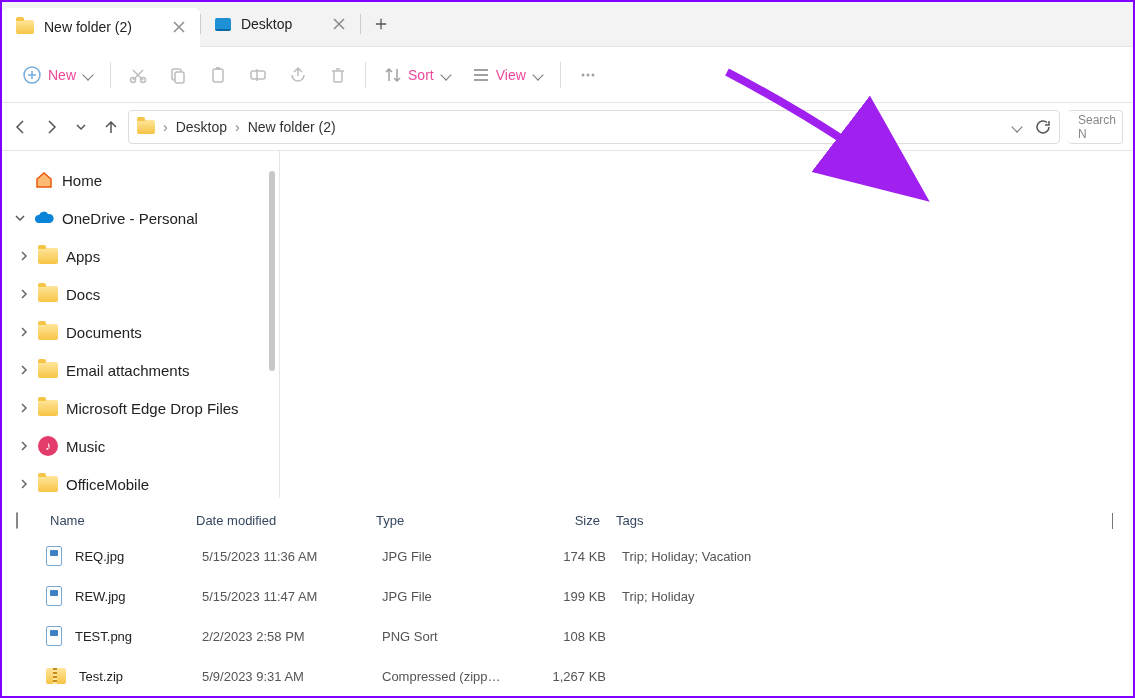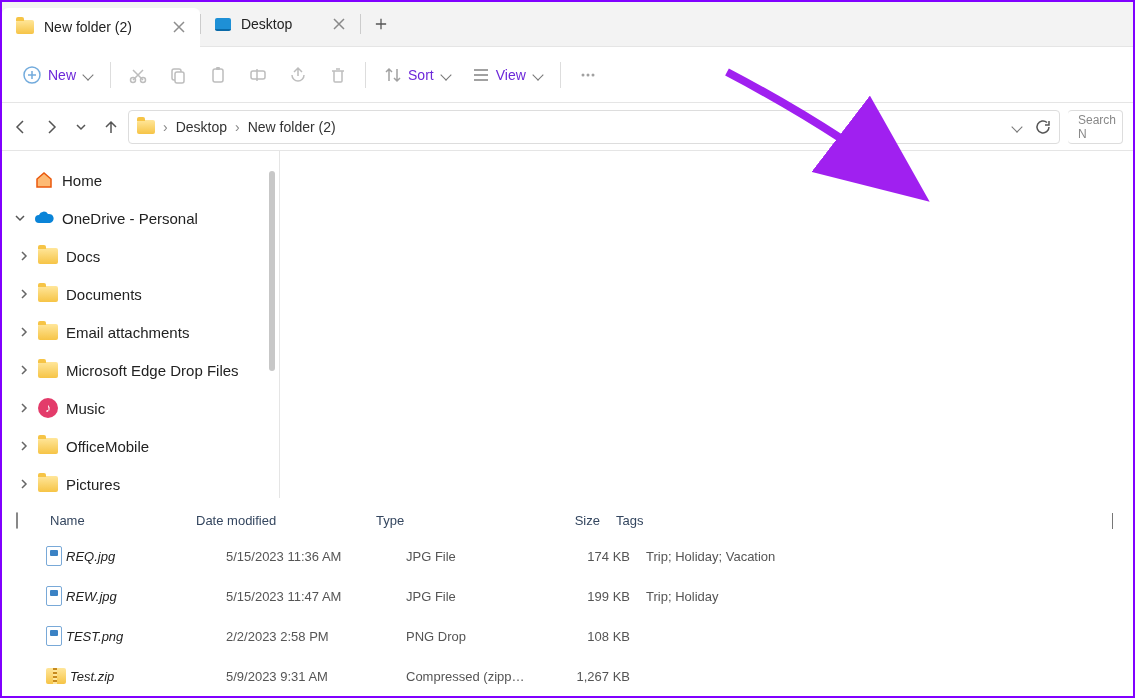--- a/index.html
+++ b/index.html
@@ -8,21 +8,21 @@
 
 .tabs { display: flex; height: 45px; background: #f3f3f3; border-bottom: 1px solid #e5e5e5; align-items: center; }
 .tab { display: flex; align-items: center; height: 38px; padding: 0 14px; font-size: 14px; color: #222; position: relative; cursor: pointer; gap: 10px; }
 .tab.active { background: #fff; border-radius: 6px 6px 0 0; margin-top: 6px; height: 39px; }
 .tab .close { width: 14px; height: 14px; opacity: .6; margin-left: 30px; }
 .tab-sep { width: 1px; height: 20px; background: #ccc; }
 .tab-add { width: 40px; text-align: center; }
 
 
 .toolbar { display: flex; align-items: center; height: 56px; padding: 0 12px; gap: 6px; border-bottom: 1px solid #e5e5e5; }
-.tbtn { display: flex; align-items: center; gap: 6px; height: 36px; padding: 0 8px; border-radius: 4px; cursor: pointer; color: #6d28d9; font-size: 14px; }
+.tbtn { display: flex; align-items: center; gap: 6px; height: 36px; padding: 0 8px; border-radius: 4px; cursor: pointer; color: #ec4899; font-size: 14px; }
 .tbtn svg, .tbtn .glyph { opacity: .55; }
 .tsep { width: 1px; height: 26px; background: #ddd; margin: 0 4px; }
 .chev-small { width: 8px; height: 8px; border-right: 1.5px solid #777; border-bottom: 1.5px solid #777; transform: rotate(45deg); margin-left: 2px; }
 
 
 .navbar { display: flex; align-items: center; height: 48px; padding: 4px 10px; gap: 8px; border-bottom: 1px solid #e5e5e5; }
 .nav-arrows { display: flex; gap: 12px; align-items: center; }
 .nav-ico { width: 18px; display: flex; justify-content: center; cursor: pointer; color: #555; }
 .addr { flex: 1; display: flex; align-items: center; height: 34px; border: 1px solid #ddd; border-radius: 4px; padding: 0 8px; gap: 8px; font-size: 14px; color: #333; }
 .addr .crumb-sep { color: #888; }
@@ -42,21 +42,21 @@
 .content { flex: 1; padding: 6px 0 0 10px; font-size: 13px; position: relative; }
 .cols { display: flex; align-items: center; height: 32px; color: #34465f; padding-left: 4px; }
 .col-check { width: 30px; }
 .col-name { width: 150px; padding-left: 4px; }
 .col-date { width: 180px; }
 .col-type { width: 150px; }
 .col-size { width: 90px; text-align: right; padding-right: 16px; }
 .col-tags { width: 180px; }
 .col-end { margin-left: auto; padding-right: 20px; }
 .row { display: flex; align-items: center; height: 40px; color: #555; padding-left: 4px; cursor: pointer; }
-.row .cell-name { display: flex; align-items: center; gap: 4px; width: 180px; color: #222; font-style: italic; }
+.row .cell-name { display: flex; align-items: center; gap: 13px; width: 156px; color: #222; }
 
 
 .folder-ico { width: 18px; height: 14px; background: linear-gradient(#ffe69a,#f6c446); border-radius: 2px; position: relative; }
 .folder-ico::before { content: ""; position: absolute; top: -3px; left: 0; width: 8px; height: 4px; background: #f6c446; border-radius: 2px 2px 0 0; }
 .folder-lg { width: 20px; height: 16px; }
 .file-img-ico { width: 16px; height: 20px; border: 1px solid #79a9d8; border-radius: 2px; background: #fff; position: relative; }
 .file-img-ico::after { content: ""; position: absolute; left: 3px; top: 3px; width: 8px; height: 6px; background: #3b82c4; border-radius: 1px; }
 .zip-ico { width: 20px; height: 16px; background: linear-gradient(#ffe69a,#f6c446); border-radius: 2px; position: relative; }
 .zip-ico::after { content: ""; position: absolute; left: 7px; top: 0; width: 4px; height: 16px; background: repeating-linear-gradient(#c78a1e 0 2px,#ffe69a 2px 4px); }
 .home-ico svg { stroke: #ea580c; fill: #fdba74; }
@@ -233,20 +233,31 @@
     <div id="side-items">
         <div class="side-item depth1">
           <span class="expander">
             <svg width="10" height="10" viewBox="0 0 10 10">
               <path d="M3 1 L7 5 L3 9" fill="none" stroke="#666" stroke-width="1.5"></path>
             </svg>
           </span>
           <span class="ico">
             <span class="folder-ico folder-lg"></span>
           </span>
+          <span>Apps</span>
+        </div>
+        <div class="side-item depth1">
+          <span class="expander">
+            <svg width="10" height="10" viewBox="0 0 10 10">
+              <path d="M3 1 L7 5 L3 9" fill="none" stroke="#666" stroke-width="1.5"></path>
+            </svg>
+          </span>
+          <span class="ico">
+            <span class="folder-ico folder-lg"></span>
+          </span>
           <span>Docs</span>
         </div>
         <div class="side-item depth1">
           <span class="expander">
             <svg width="10" height="10" viewBox="0 0 10 10">
               <path d="M3 1 L7 5 L3 9" fill="none" stroke="#666" stroke-width="1.5"></path>
             </svg>
           </span>
           <span class="ico">
             <span class="folder-ico folder-lg"></span>
@@ -353,21 +364,21 @@
           <div class="col-size">199 KB</div>
           <div class="col-tags">Trip; Holiday</div>
         </div>
         <div class="row">
           <div class="col-check"></div>
           <div class="cell-name">
             <span class="file-img-ico"></span>
             <span>TEST.png</span>
           </div>
           <div class="col-date">2/2/2023 2:58 PM</div>
-          <div class="col-type">PNG Drop</div>
+          <div class="col-type">PNG Sort</div>
           <div class="col-size">108 KB</div>
           <div class="col-tags"></div>
         </div>
         <div class="row">
           <div class="col-check"></div>
           <div class="cell-name">
             <span class="zip-ico"></span>
             <span>Test.zip</span>
           </div>
           <div class="col-date">5/9/2023 9:31 AM</div>

